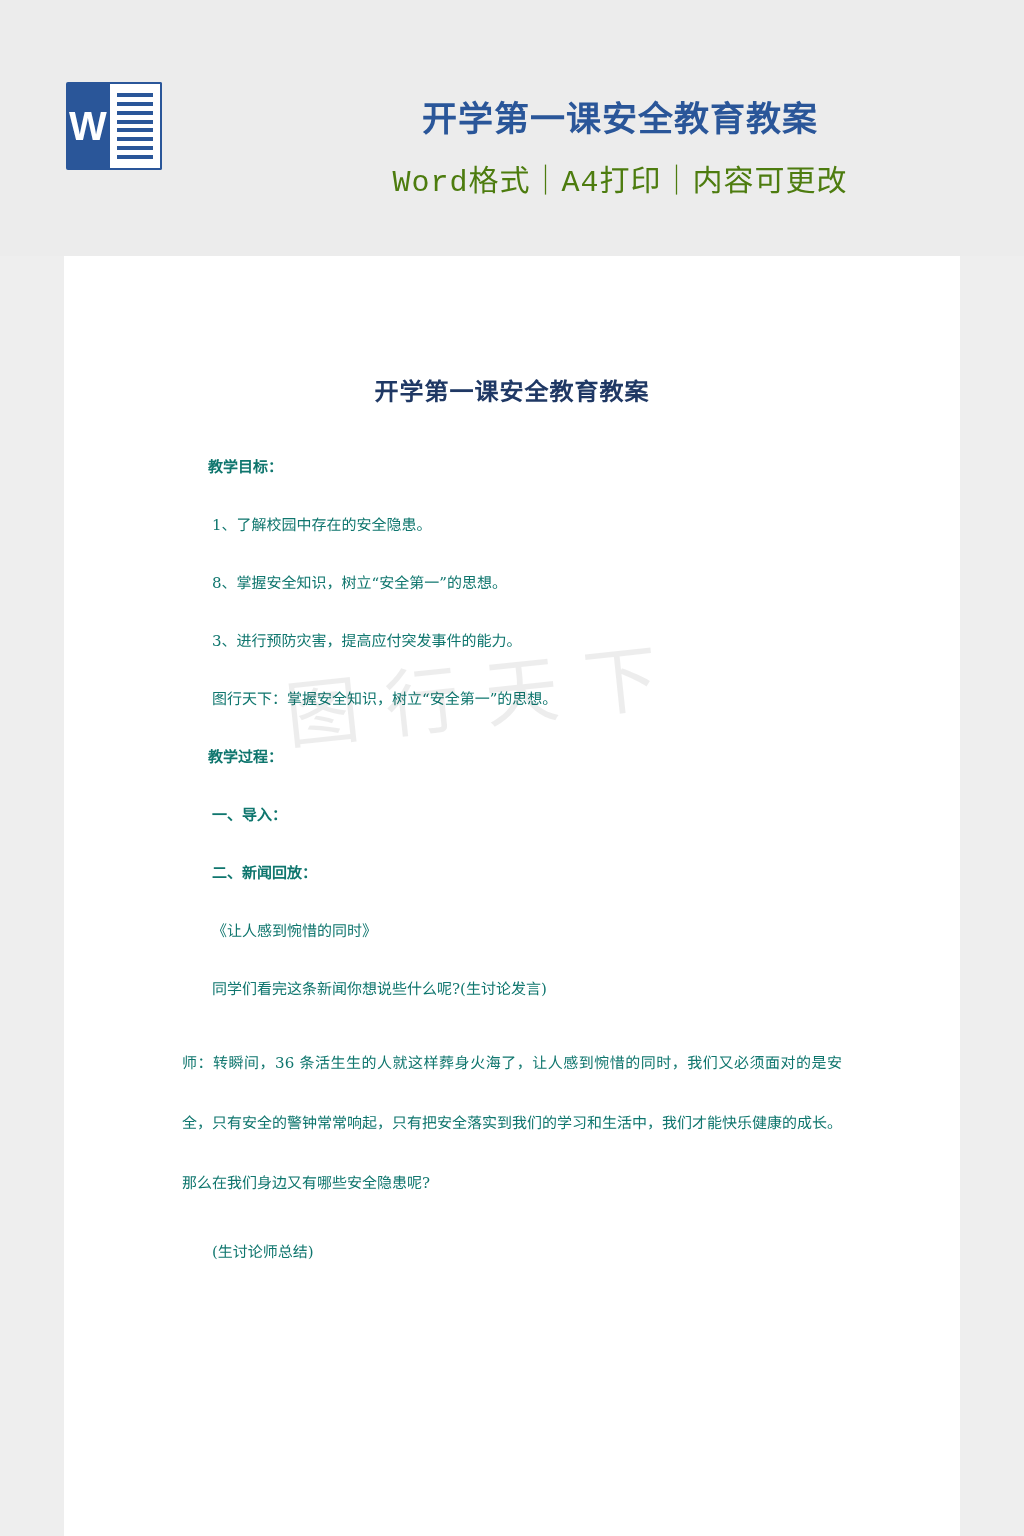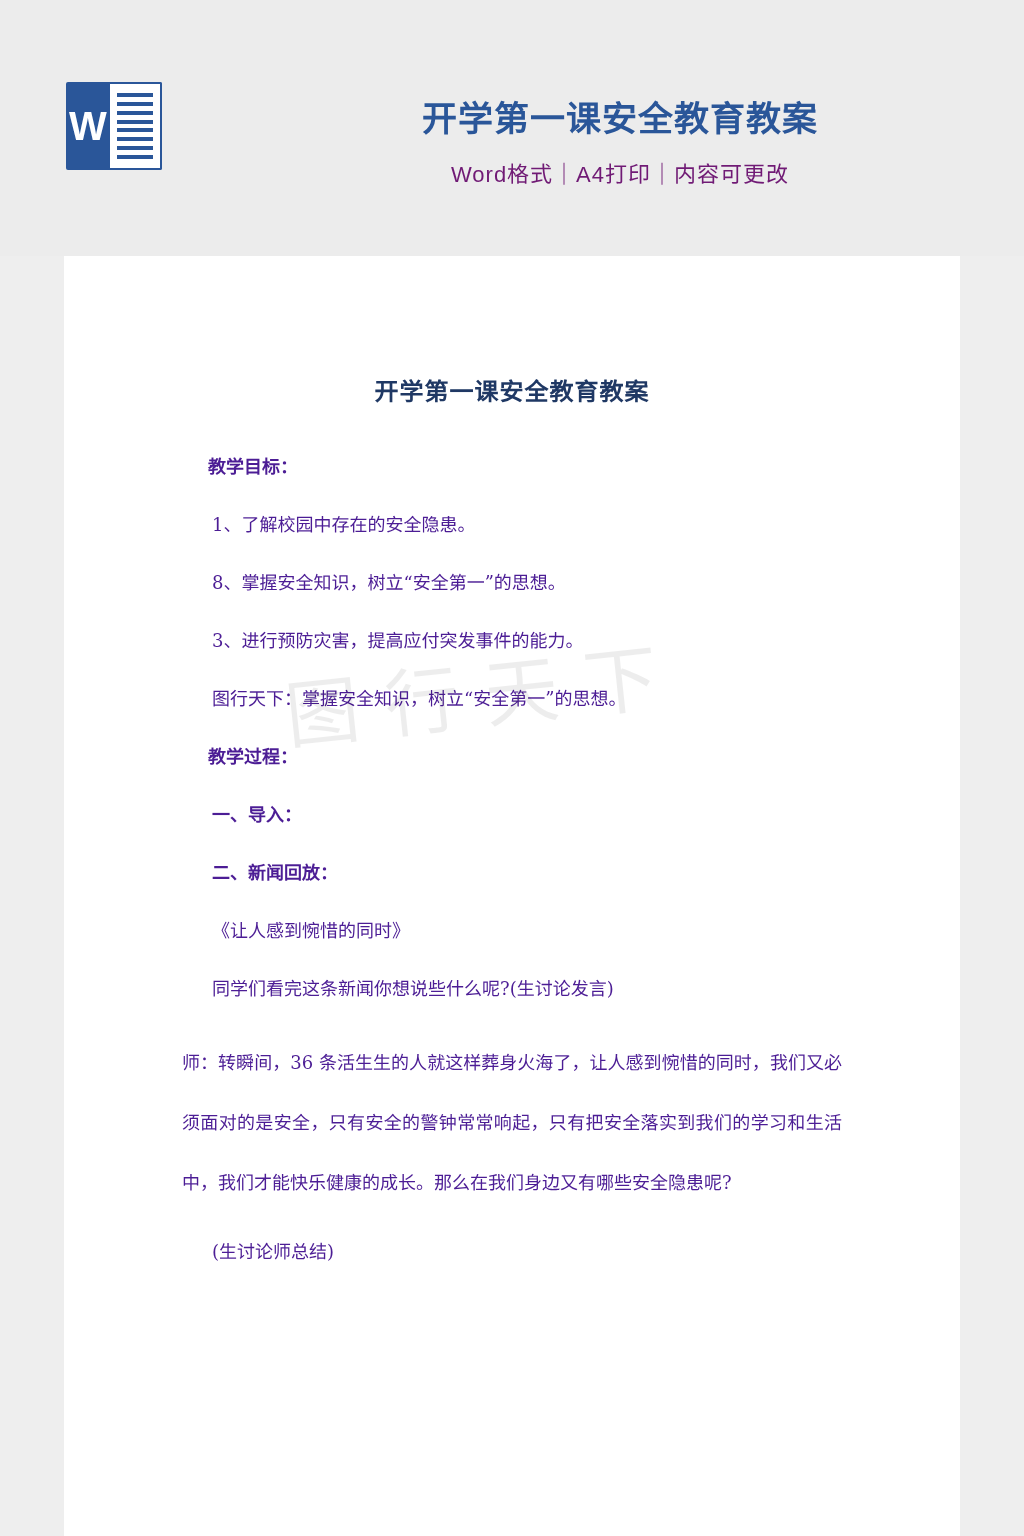--- a/index.html
+++ b/index.html
@@ -74,23 +74,24 @@
   .banner-title {
     font-size: 35px;
     font-weight: bold;
     color: #2a5699;
     letter-spacing: 1px;
     line-height: 46px;
     margin: 0;
   }
   .banner-sub {
     margin-top: 14px;
-    font-size: 22px;
-    color: #701a75;
+    font-size: 30px;
+    color: #4d7c0f;
     letter-spacing: 1px;
+    font-family: Liberation Mono, monospace;
   }
 
   
   .page {
     position: absolute;
     left: 64px;
     top: 256px;
     width: 896px;
     height: 1280px;
     background: #ffffff;
@@ -105,23 +106,23 @@
     font-size: 24px;
     font-weight: bold;
     color: #1f3864;
     margin: 20px 0 46px 0;
     letter-spacing: 1px;
     font-family: "Liberation Sans", sans-serif;
   }
 
   .doc p {
     margin: 0 0 30px 0;
-    font-size: 18px;
+    font-size: 15px;
     line-height: 28px;
-    color: #4c1d95;
+    color: #0f766e;
     text-align: justify;
   }
   .doc p.bold {
     font-weight: bold;
   }
   .doc p.indent1 {
     padding-left: 26px;
   }
   .doc p.indent2 {
     padding-left: 30px;

